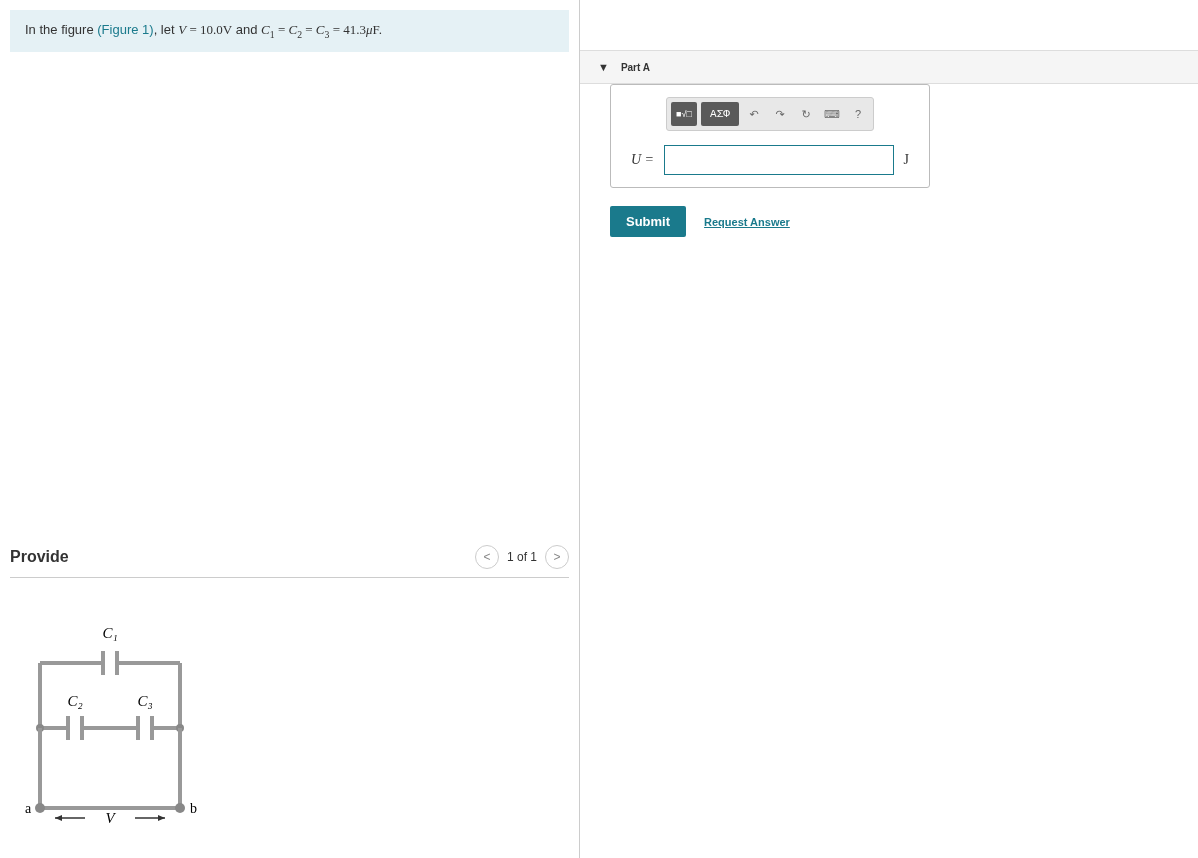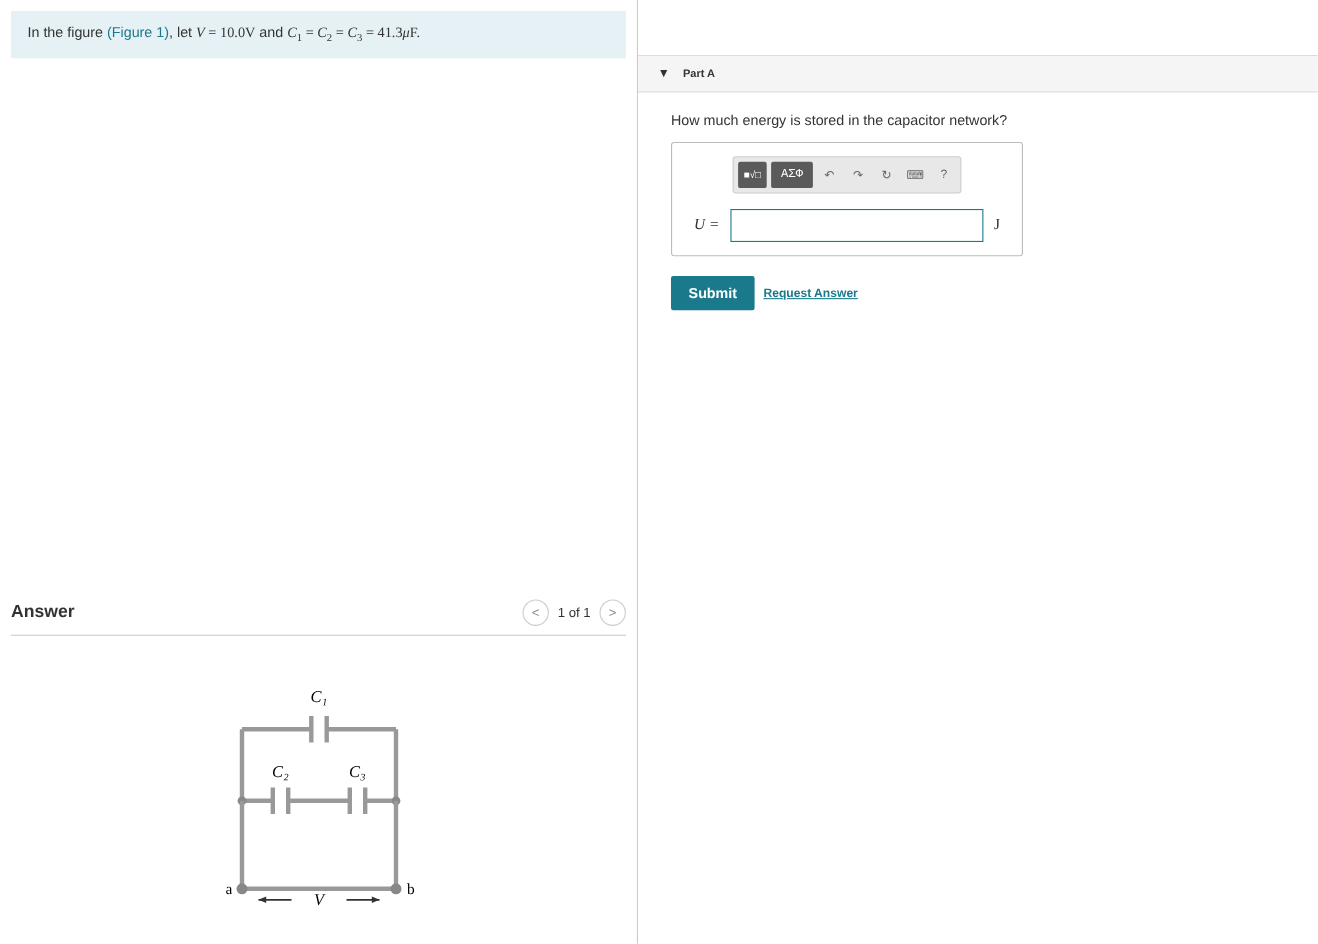--- a/index.html
+++ b/index.html
@@ -82,21 +82,20 @@
       background: #fff;
       display: flex;
       align-items: center;
       justify-content: center;
       cursor: pointer;
       color: #888;
       font-size: 12px;
     }
     .figure-image {
       display: flex;
-      justify-content: center;
       padding: 10px 0;
     }
     
     .part-header {
       background: #f5f5f5;
       border-top: 1px solid #ddd;
       border-bottom: 1px solid #ddd;
       padding: 10px 18px;
       display: flex;
       align-items: center;
@@ -172,21 +171,21 @@
       font-size: 13px;
     }
     .unit-label {
       font-family: 'Times New Roman', serif;
       font-size: 14px;
     }
     .submit-row {
       padding: 18px 30px;
       display: flex;
       align-items: center;
-      gap: 8px;
+      gap: 18px;
     }
     .submit-btn {
       background: #1a7a8c;
       color: #fff;
       border: none;
       padding: 8px 16px;
       font-size: 13px;
       font-weight: bold;
       cursor: pointer;
       border-radius: 2px;
@@ -210,21 +209,21 @@
 <body>
 
 <div class="container">
   <div class="left-panel">
     <div class="problem-box">
       <span>In the figure </span><span class="figure-link">(Figure 1)</span><span>, let </span><span class="math">V</span><span class="math math-normal"> = 10.0V</span><span> and </span><span class="math">C</span><span class="math sub math-normal">1</span><span class="math math-normal"> = </span><span class="math">C</span><span class="math sub math-normal">2</span><span class="math math-normal"> = </span><span class="math">C</span><span class="math sub math-normal">3</span><span class="math math-normal"> = 41.3</span><span class="math">μ</span><span class="math math-normal">F.</span>
     </div>
 
     <div class="figure-section">
       <div class="figure-header">
-        <div class="figure-title">Answer</div>
+        <div class="figure-title">Provide</div>
         <div class="figure-nav">
           <button class="nav-btn">&lt;</button>
           <span>1 of 1</span>
           <button class="nav-btn">&gt;</button>
         </div>
       </div>
       <div class="figure-image">
         <svg width="200" height="230" viewBox="0 0 200 230">
 
           <line x1="30" y1="55" x2="30" y2="120" stroke="#999" stroke-width="4"></line>
@@ -265,21 +264,20 @@
         </svg>
       </div>
     </div>
   </div>
 
   <div class="right-panel">
     <div class="part-header">
       <span class="part-arrow">▼</span>
       <span class="part-title">Part A</span>
     </div>
-    <div class="question-text">How much energy is stored in the capacitor network?</div>
 
     <div class="answer-box">
       <div class="toolbar">
         <button class="tool-btn">
             <span style="font-size:9px;">■√□</span>
           </button>
         <button class="tool-btn greek">ΑΣΦ</button>
         <button class="tool-btn light">↶</button>
         <button class="tool-btn light">↷</button>
         <button class="tool-btn light">↻</button>

